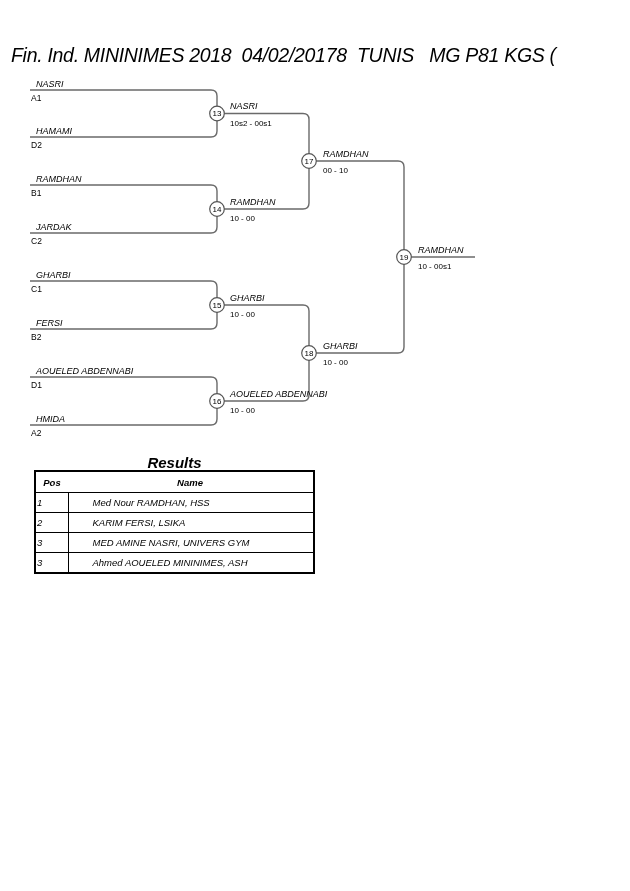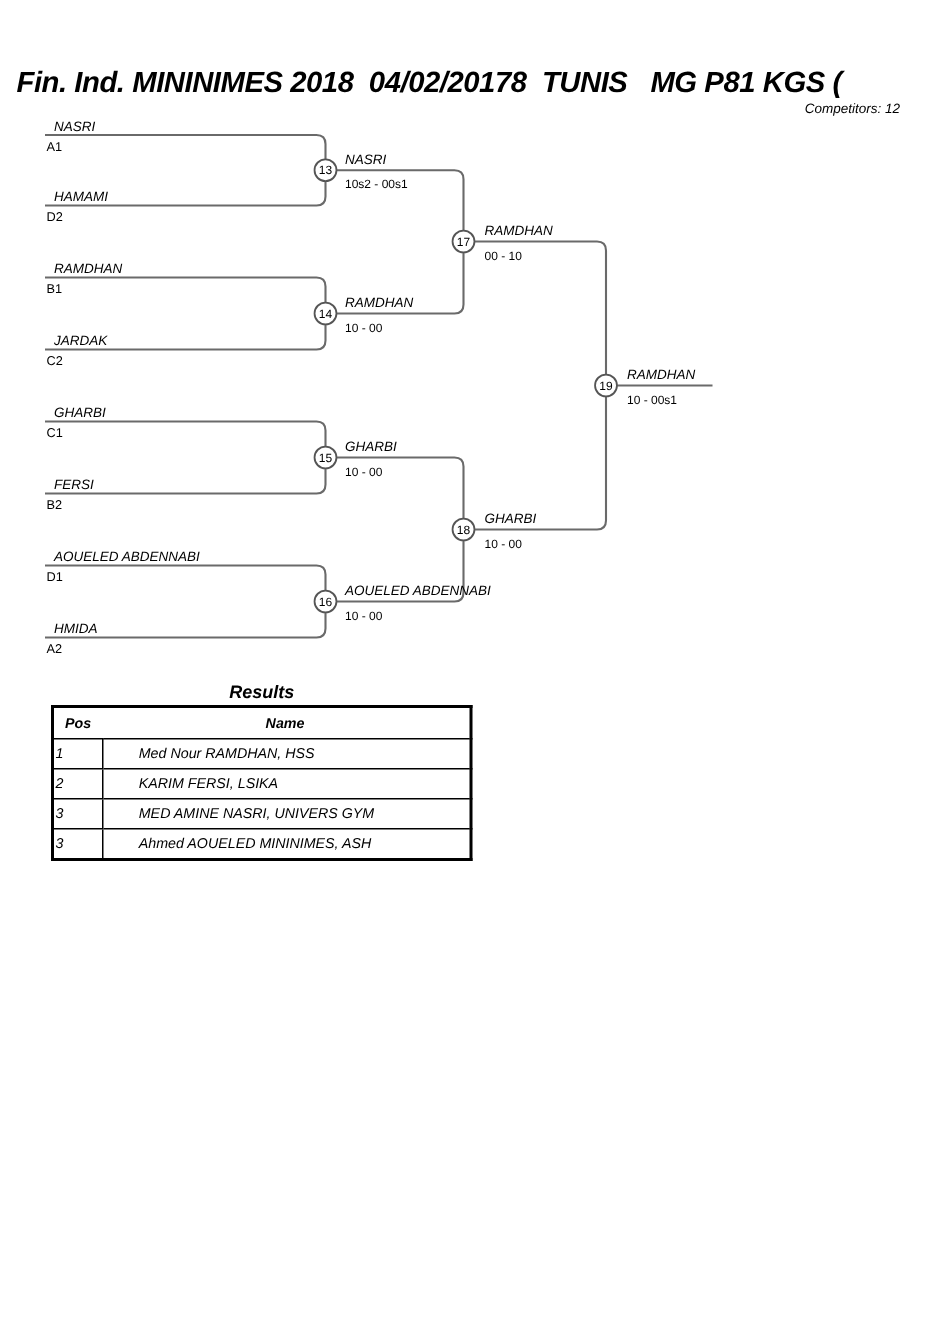--- a/index.html
+++ b/index.html
@@ -1,48 +1,47 @@
 <!DOCTYPE html>
 <html><head>
 <meta charset="utf-8">
 <style>
   html,body{margin:0;padding:0;background:#fff;}
   .page{position:relative;width:630px;height:891px;background:#fff;overflow:hidden;
         font-family:"Liberation Sans",sans-serif;color:#000;}
-  .title{position:absolute;left:11px;top:44px;font-size:19.5px;font-weight:bold;
+  .title{position:absolute;left:11px;top:44px;font-size:19.5px;font-weight:normal;
          font-style:italic;white-space:pre;letter-spacing:-0.3px;}
   .competitors{position:absolute;left:0;top:67px;width:600px;text-align:right;
          font-style:italic;font-size:9px;}
   .bracket-svg{position:absolute;left:0;top:0;}
   .bracket-svg path{fill:none;stroke:#6a6a6a;stroke-width:1.4;}
   .bracket-svg circle{fill:#ffffff;stroke:#555555;stroke-width:1.2;}
   .bracket-svg text{fill:#000;}
   .name{font-family:"Liberation Sans",sans-serif;font-style:italic;font-size:9px;}
   .seed{font-family:"Liberation Sans",sans-serif;font-size:8.5px;}
   .score{font-family:"Liberation Sans",sans-serif;font-size:8px;}
   .mnum{font-family:"Liberation Sans",sans-serif;font-size:8px;text-anchor:middle;}
   .results-title{position:absolute;left:34px;top:454px;width:281px;text-align:center;
-         font-weight:bold;font-style:italic;font-size:12px;}
+         font-weight:bold;font-style:italic;font-size:15px;}
   .results-table{position:absolute;left:34px;top:470px;width:281px;
          border-collapse:collapse;table-layout:fixed;border:2px solid #000;}
   .results-table th,.results-table td{font-size:9.5px;font-style:italic;height:17px;
          border-top:1px solid #000;vertical-align:middle;}
   .results-table th{font-weight:bold;border-top:none;height:18px;text-align:center;}
   .results-table .pos{width:30px;border-right:1px solid #000;}
   .results-table th.pos{border-right:none;}
   .results-table .nm{padding-left:24px;text-align:left;}
   .results-table th.nm{padding-left:0;text-align:center;}
 </style>
 </head>
 <body>
 
 <div class="page">
 
   <div class="title">Fin. Ind. MININIMES 2018  04/02/20178  TUNIS   MG P81 KGS (</div>
-  <div class="competitors">Competitors: 12</div>
 
   <svg class="bracket-svg" width="630" height="460" viewBox="0 0 630 460">
 
     <path d="M30 90 H211 Q217 90 217 96 V131 Q217 137 211 137 H30"></path>
     <path d="M30 185 H211 Q217 185 217 191 V227 Q217 233 211 233 H30"></path>
     <path d="M30 281 H211 Q217 281 217 287 V323 Q217 329 211 329 H30"></path>
     <path d="M30 377 H211 Q217 377 217 383 V419 Q217 425 211 425 H30"></path>
 
     <path d="M224 113.5 H303 Q309 113.5 309 119.5 V161"></path>
     <path d="M224 209 H303 Q309 209 309 203 V161"></path>

